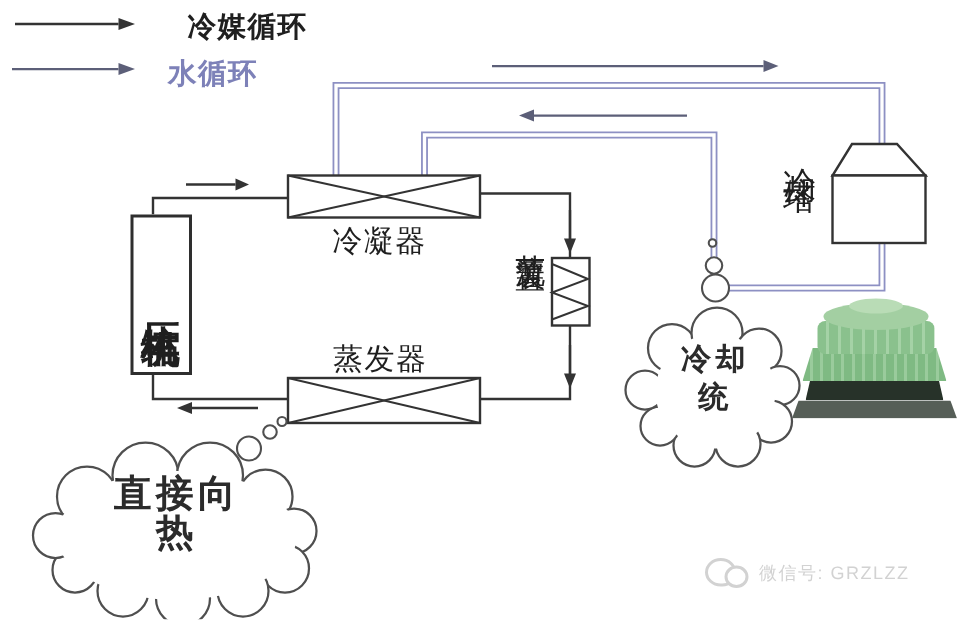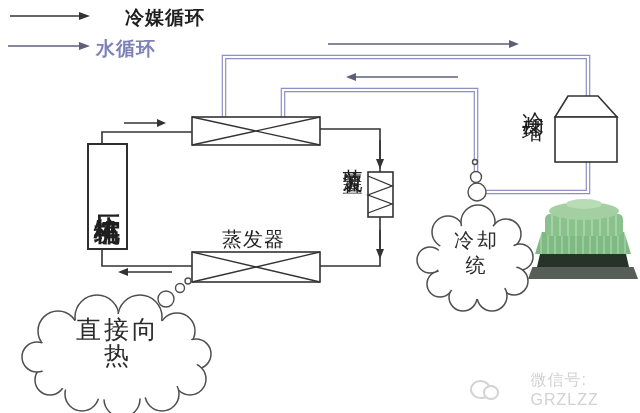--- a/index.html
+++ b/index.html
@@ -28,45 +28,45 @@
   .wpo{stroke:var(--water-pipe);stroke-width:4.6;fill:none;}
   .wpi{stroke:#ffffff;stroke-width:2.2;fill:none;}
   .wa{stroke:var(--water-arrow);stroke-width:1.5;fill:none;}
   .waf{fill:var(--water-arrow);stroke:none;}
   .cloudc{stroke:var(--cloud-stroke);stroke-width:1.5;fill:#ffffff;}
   .cloudfill{fill:#ffffff;stroke:none;}
   .bub{stroke:var(--cloud-stroke);stroke-width:1.4;fill:#ffffff;}
   
   .lbl{position:absolute;color:var(--label-ink);white-space:nowrap;}
   .legend-1{left:94px;top:5px;font-size:19px;font-weight:600;letter-spacing:1px;margin-left:31px;}
-  .legend-2{left:96px;top:36px;font-size:19px;font-weight:600;letter-spacing:1px;color:var(--water-text);}
+  .legend-2{left:112px;top:36px;font-size:19px;font-weight:600;letter-spacing:1px;color:var(--water-text);}
   .compressor-box{position:absolute;left:87px;top:143px;width:41px;height:107px;border:2px solid #2e2e2e;background:#fff;display:flex;align-items:center;justify-content:center;box-sizing:border-box;}
   .compressor-box span{writing-mode:vertical-rl;text-orientation:upright;font-size:26px;font-weight:bold;letter-spacing:2px;line-height:1;}
   .cond-lbl{left:212px;top:147px;width:82px;text-align:center;font-size:20px;letter-spacing:1px;}
   .evap-lbl{left:222px;top:226px;width:82px;text-align:left;font-size:20px;letter-spacing:1px;}
   .vert{writing-mode:vertical-rl;text-orientation:upright;}
   .throttle-lbl{left:340px;top:153px;font-size:20px;letter-spacing:2px;}
   .tower-lbl{left:518px;top:94px;font-size:22px;letter-spacing:4px;}
-  .cloud-text{position:absolute;text-align:center;color:#2b2b2b;}
+  .cloud-text{position:absolute;text-align:center;color:#2b2b2b;font-weight:bold;}
   .cloud-air-text{left:62px;top:316px;width:112px;font-size:25px;line-height:26px;letter-spacing:3px;}
   .cloud-water-text{left:437px;top:228px;width:80px;font-size:20px;line-height:25px;letter-spacing:3px;}
   
   .photo{position:absolute;left:528px;top:199px;width:112px;height:84px;}
   .photo .base{position:absolute;left:0;top:64px;width:110px;height:16px;background:var(--tower-base);clip-path:polygon(0 100%,4% 25%,96% 25%,100% 100%);}
   .photo .under{position:absolute;left:9px;top:52px;width:92px;height:16px;background:var(--tower-under);clip-path:polygon(4% 0,96% 0,100% 100%,0 100%);}
   .photo .skirt{position:absolute;left:7px;top:33px;width:96px;height:22px;background:repeating-linear-gradient(90deg,var(--tower-green) 0 5px,#9acb9c 5px 7px);clip-path:polygon(7% 0,93% 0,100% 100%,0 100%);}
   .photo .ring{position:absolute;left:17px;top:15px;width:78px;height:22px;border-radius:5px;background:repeating-linear-gradient(90deg,#8ac18d 0 6px,#a5d2a6 6px 8px);}
   .photo .dome{position:absolute;left:21px;top:3px;width:70px;height:18px;border-radius:50%;background:var(--tower-green-light);}
   .photo .cap{position:absolute;left:38px;top:0;width:36px;height:10px;border-radius:50%;background:#b9dcb6;}
   
   .watermark{position:absolute;left:470px;top:370px;display:flex;align-items:center;gap:8px;color:var(--watermark);}
   .wm-icon{position:relative;width:28px;height:24px;}
   .wm-icon .b1{position:absolute;left:0;top:2px;width:17px;height:15px;border:2px solid var(--watermark);border-radius:50% 50% 45% 50%;}
   .wm-icon .b2{position:absolute;left:13px;top:7px;width:12px;height:11px;border:2px solid var(--watermark);border-radius:50%;background:#fff;}
-  .wm-text{font-size:16px;letter-spacing:1px;margin-left:29px;}
+  .wm-text{font-size:12px;letter-spacing:1px;}
 </style>
 </head>
 <body>
 
 <div class="canvas">
 
   <svg width="640" height="413" viewBox="0 0 640 413">
 
     <g>
       <line class="rline" x1="10" y1="16" x2="79" y2="16"></line>
@@ -179,20 +179,21 @@
     </g>
   </svg>
 
   <div class="lbl legend-1">冷媒循环</div>
   <div class="lbl legend-2">水循环</div>
 
   <div class="compressor-box">
     <span>压缩机</span>
   </div>
 
+  <div class="lbl cond-lbl">冷凝器</div>
   <div class="lbl evap-lbl">蒸发器</div>
   <div class="lbl vert throttle-lbl">节流装置</div>
   <div class="lbl vert tower-lbl">冷却塔</div>
 
   <div class="cloud-text cloud-air-text">
     <div>直接向</div>
     <div>热</div>
   </div>
   <div class="cloud-text cloud-water-text">
     <div>冷却</div>

